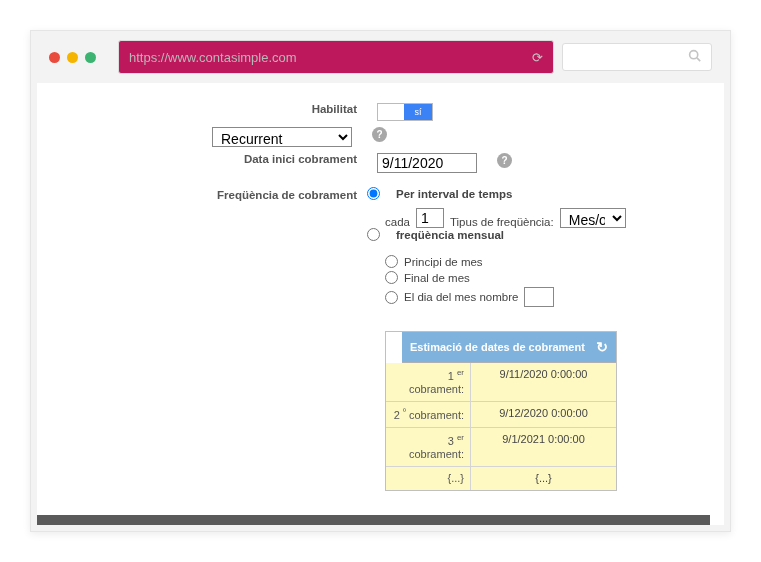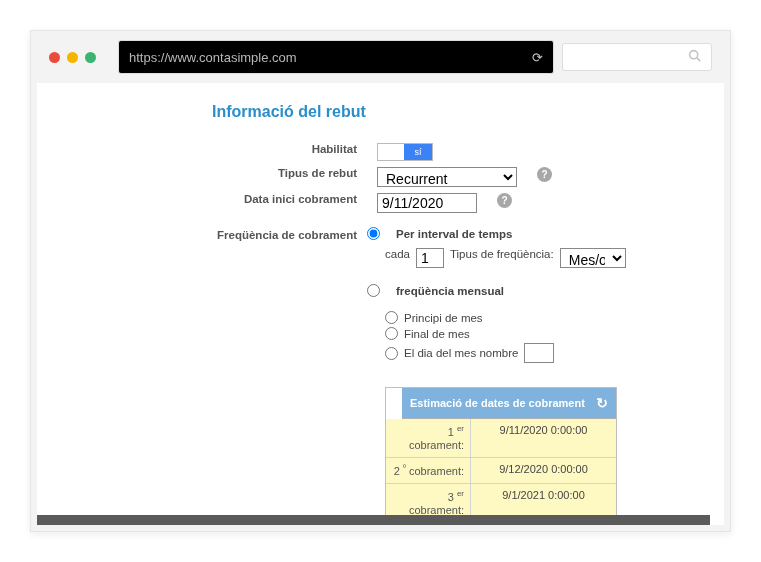--- a/index.html
+++ b/index.html
@@ -30,21 +30,21 @@
     gap: 8px;
   }
   .dots { display: flex; gap: 7px; margin-right: 14px; }
   .dot { width: 11px; height: 11px; border-radius: 50%; }
   .dot.red { background: #e94b3c; }
   .dot.yellow { background: #f4b400; }
   .dot.green { background: #3cb371; }
   .url-box {
     flex: 1;
     height: 28px;
-    background: #000000;
+    background: #be185d;
     border: 1px solid #ddd;
     border-radius: 3px;
     display: flex;
     align-items: center;
     padding: 16px 10px;
     color: #b8b8b8;
     font-size: 13px;
     justify-content: space-between;
   }
   .search-box {
@@ -136,22 +136,22 @@
     gap: 10px;
     margin-top: 14px;
   }
   .freq-options { padding-top: 0; }
   .radio-main {
     display: flex; align-items: center; gap: 16px;
     margin-bottom: 8px;
   }
   .radio-main label { font-weight: 600; font-size: 11.5px; color: #444; }
   .sub-row {
-    display: flex; align-items: flex-start; gap: 6px;
-    margin-left: 18px; margin-bottom: 16px;
+    display: flex; align-items: flex-end; gap: 6px;
+    margin-left: 18px; 
     font-size: 11.5px; color: #444;
   }
   .radio-sub {
     display: flex; align-items: center; gap: 6px;
     margin-left: 18px; margin-bottom: 3px;
     font-size: 11.5px; color: #444;
   }
   .select.freq-select { width: 66px; }
   .est-table {
     margin-top: 24px;
@@ -225,31 +225,29 @@
           <circle cx="7" cy="7" r="5"></circle>
             <line x1="11" y1="11" x2="15" y2="15"></line>
         </svg>
       </span>
     </div>
   </div>
 
   <div class="browser-content">
     <div class="content-inner">
 
-      <div class="section-title">Informació del rebut</div>
 
       <div class="form-row">
         <div class="form-label">Habilitat</div>
         <div class="toggle">
           <div class="toggle-on">sí</div>
         </div>
       </div>
 
       <div class="form-row">
-        <div class="form-label">Tipus de rebut</div>
         <select class="select type-select">
           <option>Recurrent</option>
         </select>
         <span class="help-icon">?</span>
       </div>
 
       <div class="form-row">
         <div class="form-label">Data inici cobrament</div>
         <input class="text-input date-input" value="9/11/2020" style="">
         <span class="help-icon">?</span>

